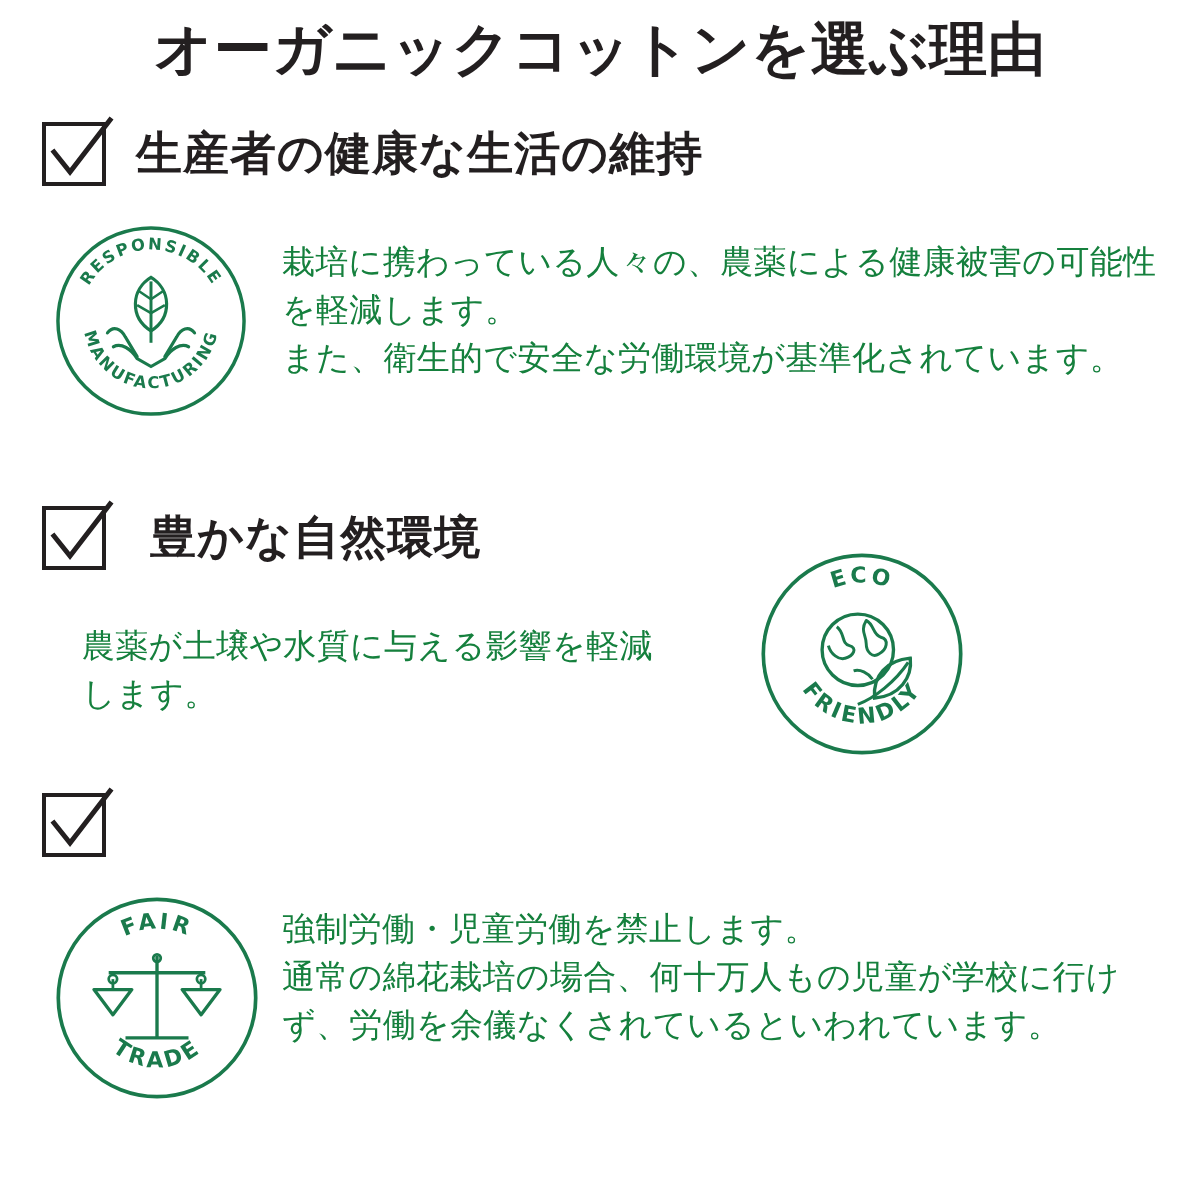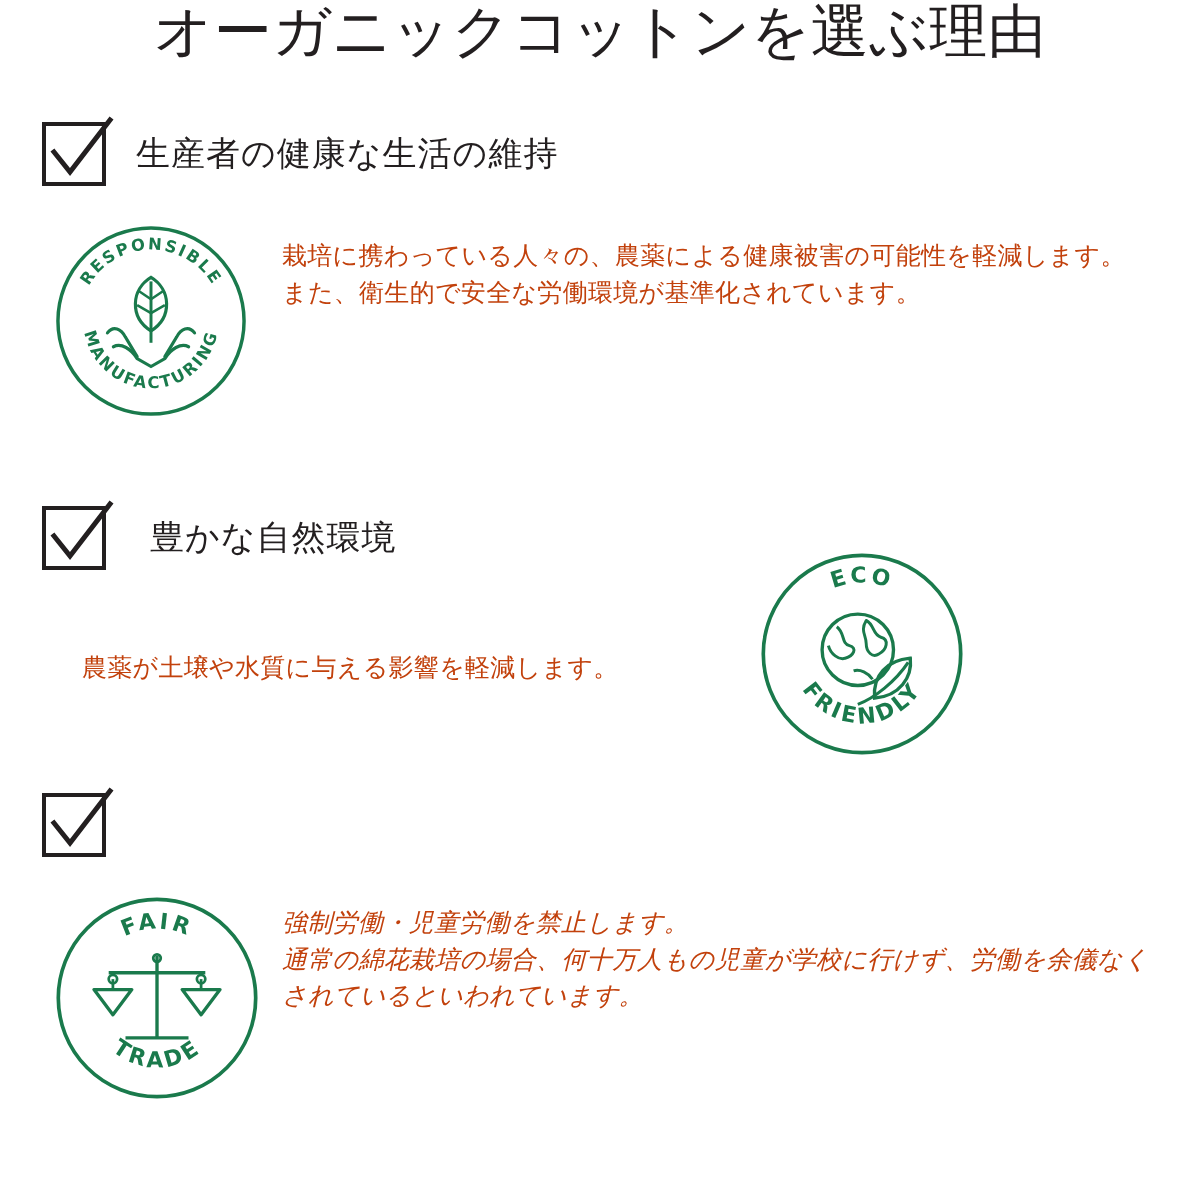--- a/index.html
+++ b/index.html
@@ -18,54 +18,55 @@
     position: relative;
     width: 1200px;
     height: 1200px;
     box-sizing: border-box;
   }
 
   
   .title {
     text-align: center;
     font-size: 58px;
-    font-weight: 400;
+    font-weight: 700;
     letter-spacing: 0.5px;
     line-height: 1.1;
+    padding-top: 18px;
     color: #231f20;
   }
 
   
   .heading-row {
     display: flex;
     align-items: center;
     gap: 22px;
   }
   .checkbox {
     width: 74px;
     height: 74px;
     flex: 0 0 auto;
     position: relative;
   }
   .checkbox svg { display: block; }
   .heading-text {
-    font-size: 34px;
-    font-weight: 400;
+    font-size: 46px;
+    font-weight: 700;
     line-height: 1;
     letter-spacing: 1px;
     white-space: nowrap;
   }
 
   
   .body-text {
-    font-size: 25px;
+    font-size: 33px;
     line-height: 1.46;
     font-weight: 500;
     letter-spacing: 0.3px;
-    color: #c2410c;
+    color: #15803d;
   }
 
   
   .badge { display: block; }
 
   
   .s1-head { position: absolute; left: 40px;  top: 116px; }
   .s1-badge{ position: absolute; left: 52px;  top: 222px; }
   .s1-text { position: absolute; left: 282px; top: 238px; width: 878px; }
 
@@ -124,21 +125,21 @@
   <div class="heading-row s2-head">
     <span class="checkbox">
       <svg width="74" height="74" viewBox="0 0 74 74" aria-hidden="true">
         <rect x="4" y="8" width="60" height="60" fill="none" stroke="#231f20" stroke-width="4"></rect>
         <path d="M14 36 L30 56 L70 4" fill="none" stroke="#231f20" stroke-width="5" stroke-linecap="square" stroke-linejoin="miter"></path>
       </svg>
     </span>
     <span class="heading-text">豊かな自然環境</span>
   </div>
 
-  <div class="body-text s2-text" style="white-space: pre-line; margin-top: 28px;">農薬が土壌や水質に与える影響を軽減します。</div>
+  <div class="body-text s2-text" style="white-space: pre-line;">農薬が土壌や水質に与える影響を軽減します。</div>
 
   <div class="s2-badge">
     <svg class="badge" width="210" height="210" viewBox="0 0 200 200" aria-hidden="true">
       <defs>
         <path id="arcTop2" d="M 32,100 A 68,68 0 0 1 168,100"></path>
         <path id="arcBot2" d="M 34,100 A 66,66 0 0 0 166,100"></path>
       </defs>
       <circle cx="100" cy="100" r="94" fill="none" stroke="#1a7a4c" stroke-width="3.5"></circle>
       <text font-family="'DejaVu Sans','Liberation Sans',sans-serif" font-size="21" font-weight="700" fill="#1a7a4c" letter-spacing="3">
         <textPath href="#arcTop2" startOffset="50%" text-anchor="middle">ECO</textPath>
@@ -186,16 +187,16 @@
       <circle cx="58" cy="82" r="4" fill="none" stroke="#1a7a4c" stroke-width="2.6"></circle>
       <circle cx="142" cy="82" r="4" fill="none" stroke="#1a7a4c" stroke-width="2.6"></circle>
       <path d="M40 92 L76 92 L58 116 Z" fill="none" stroke="#1a7a4c" stroke-width="3.2" stroke-linejoin="round"></path>
       <path d="M124 92 L160 92 L142 116 Z" fill="none" stroke="#1a7a4c" stroke-width="3.2" stroke-linejoin="round"></path>
       <line x1="58" y1="82" x2="58" y2="92" stroke="#1a7a4c" stroke-width="2.6"></line>
       <line x1="142" y1="82" x2="142" y2="92" stroke="#1a7a4c" stroke-width="2.6"></line>
       <line x1="70" y1="138" x2="130" y2="138" stroke="#1a7a4c" stroke-width="3.2"></line>
     </svg>
   </div>
 
-  <div class="body-text s3-text" style="white-space: pre-line; font-style: italic;">強制労働・児童労働を禁止します。
+  <div class="body-text s3-text" style="white-space: pre-line;">強制労働・児童労働を禁止します。
 通常の綿花栽培の場合、何十万人もの児童が学校に行けず、労働を余儀なくされているといわれています。</div>
 
 </div>
 
 </body></html>

